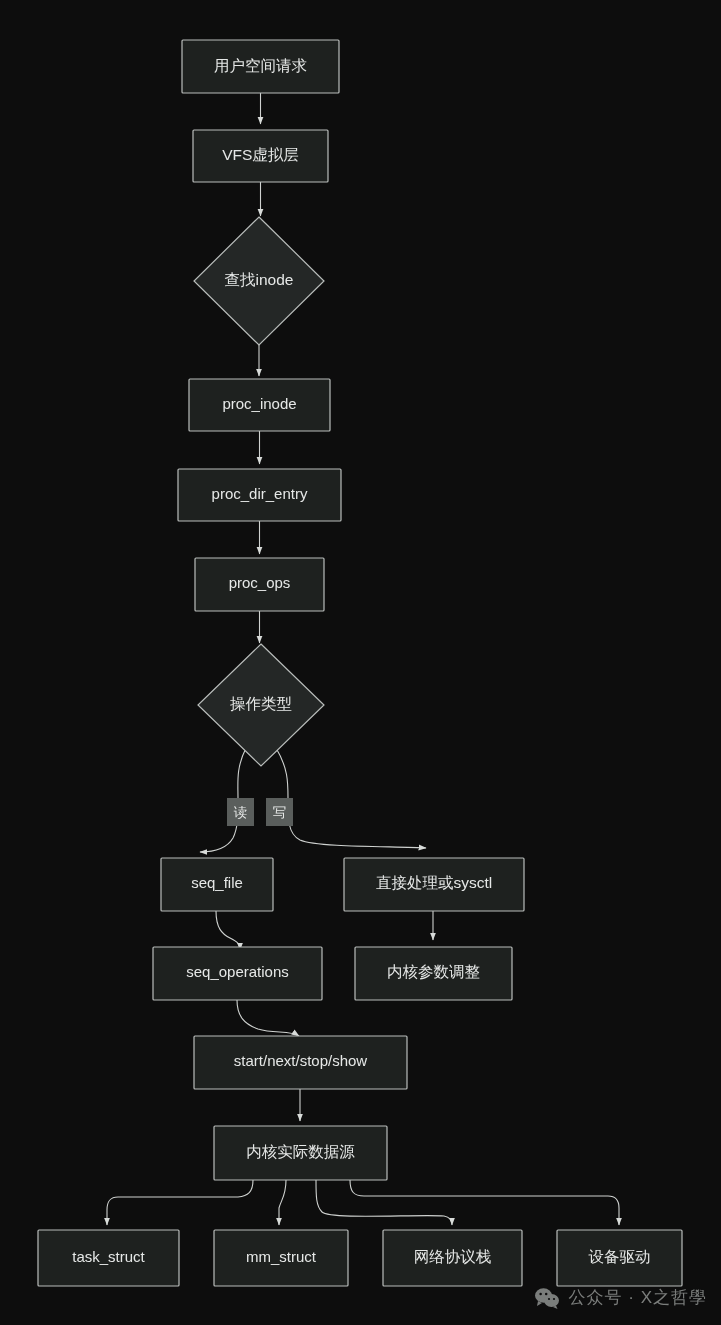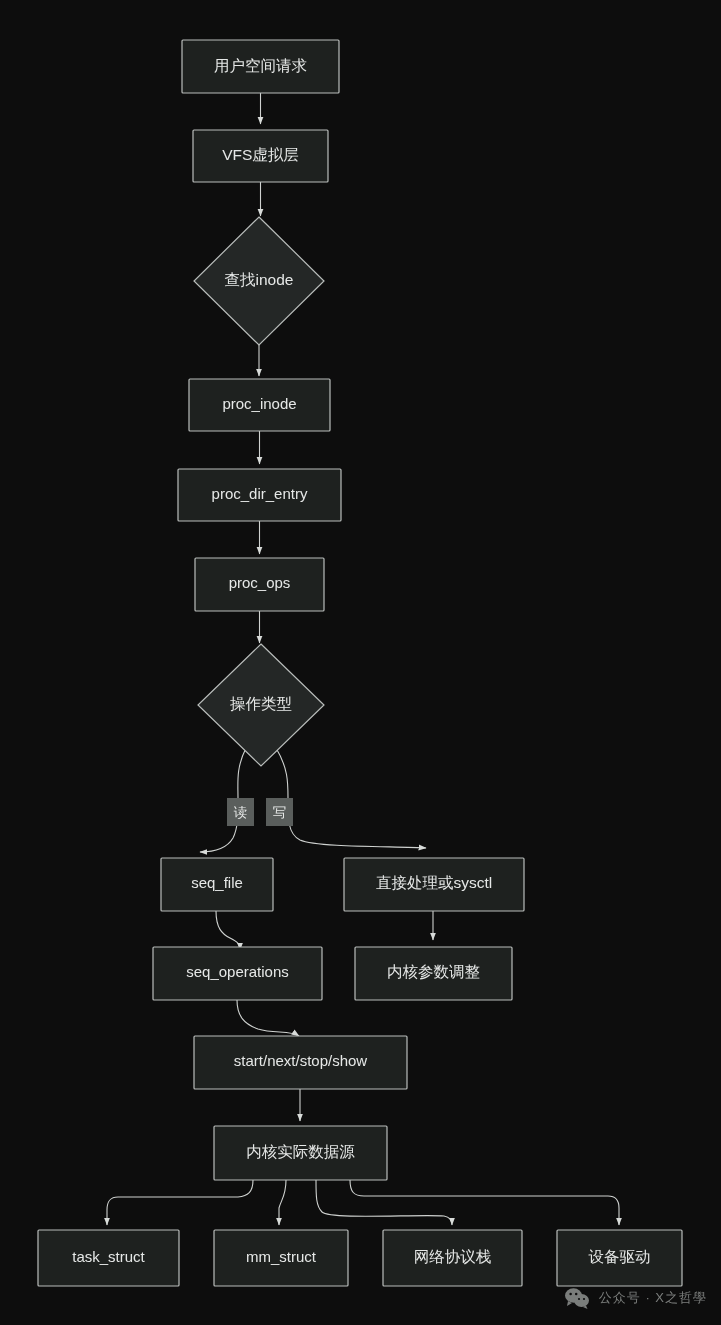--- a/index.html
+++ b/index.html
@@ -59,21 +59,21 @@
   }
   .watermark {
     position: absolute;
     right: 14px;
     bottom: 16px;
     display: flex;
     align-items: center;
     gap: 9px;
     color: #8e918f;
     font-family: "Liberation Sans", "DejaVu Sans", sans-serif;
-    font-size: 13px;
+    font-size: 17px;
     letter-spacing: 1px;
     opacity: 0.85;
     pointer-events: none;
   }
   .watermark svg { display: block; }
 </style>
 </head>
 <body>
 
 <div id="canvas">

